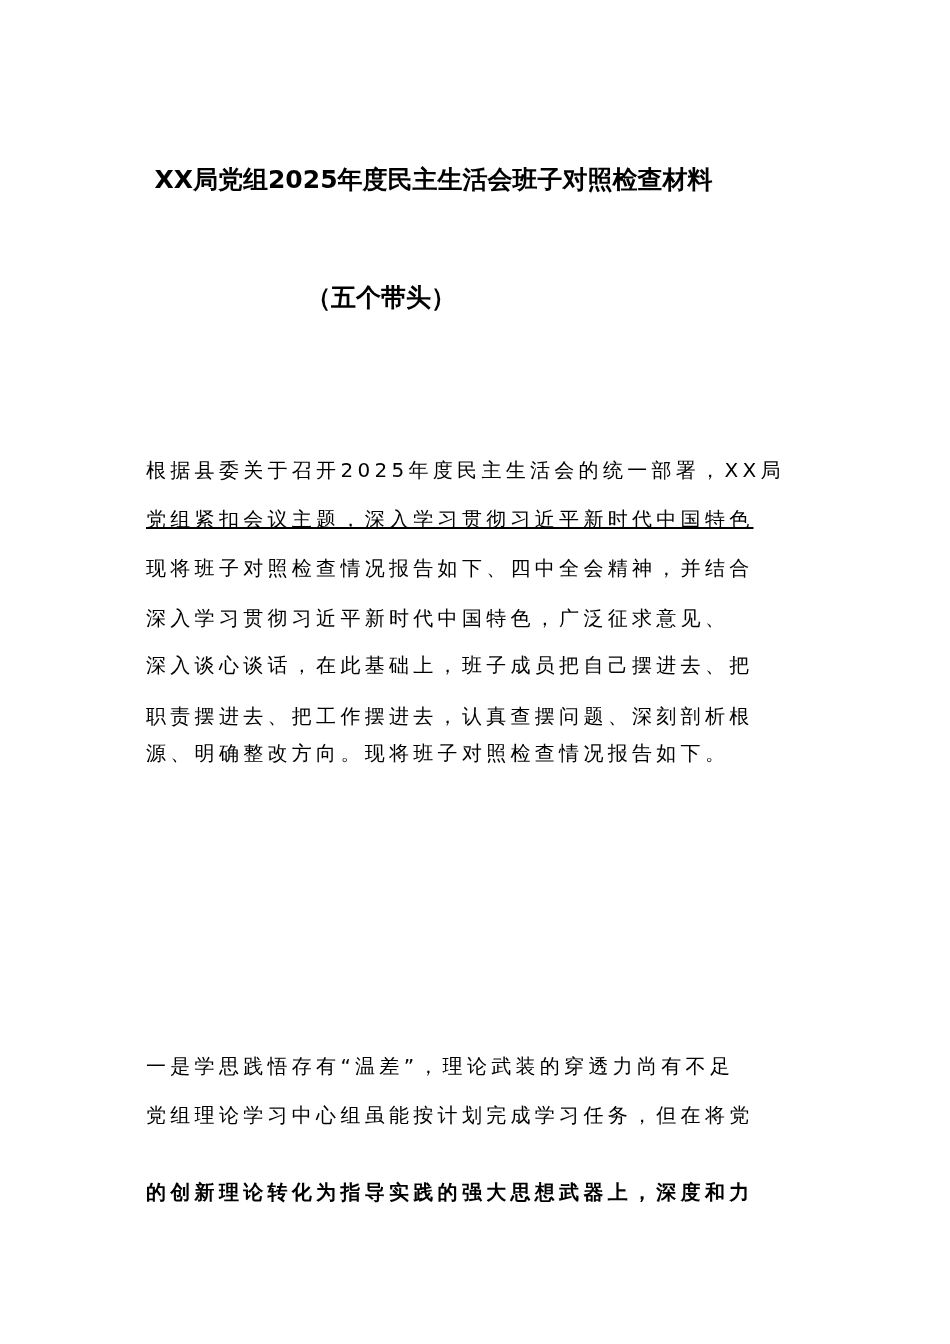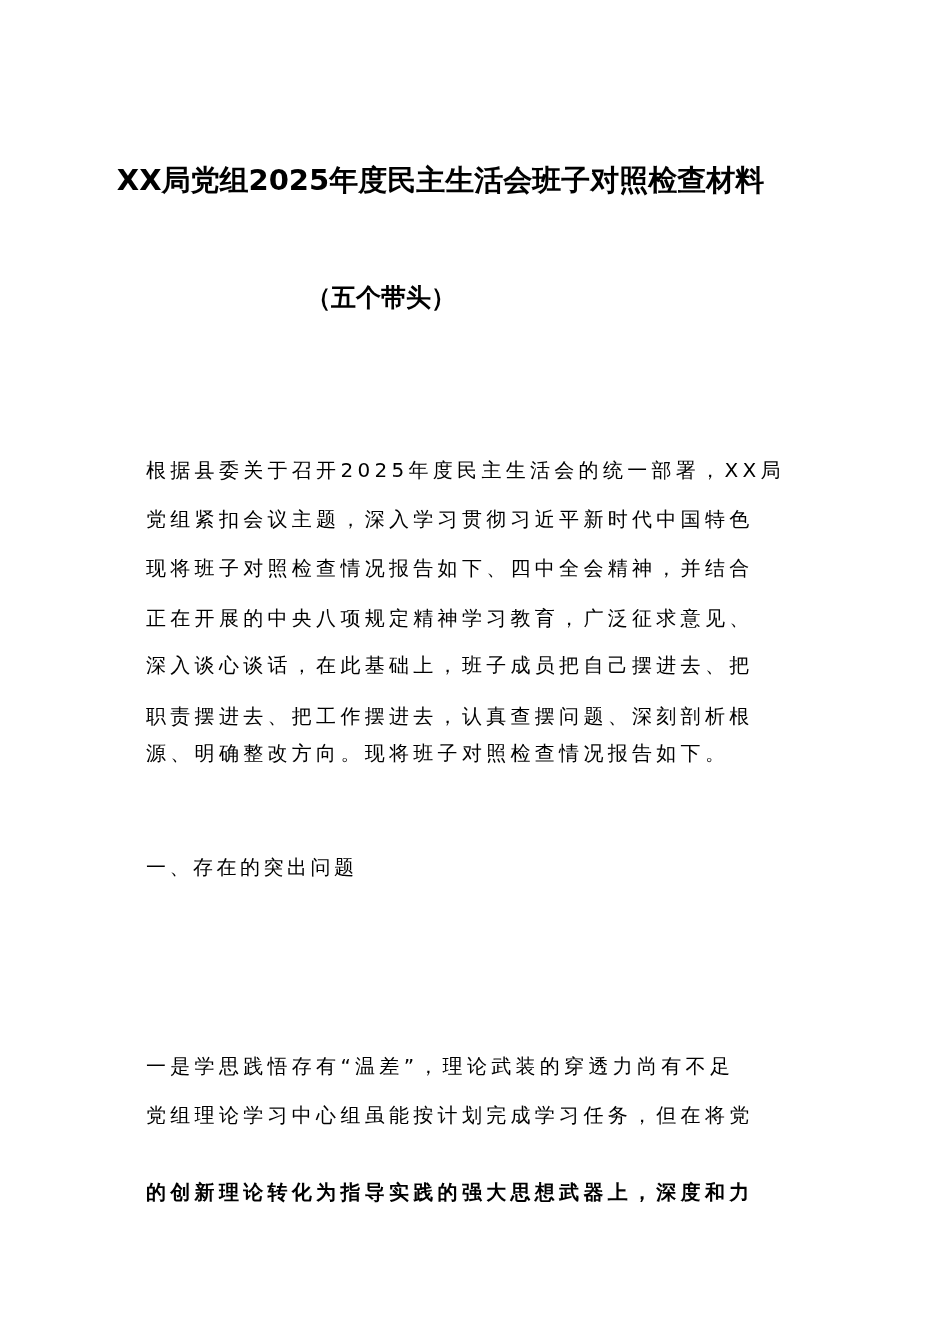--- a/index.html
+++ b/index.html
@@ -21,25 +21,24 @@
       width: 950px;
       height: 1344px;
       background: #ffffff;
     }
     .title {
       position: absolute;
       left: 0;
       width: 867px;
       top: 162px;
       text-align: center;
-      font-size: 29px;
+      font-size: 25px;
       font-weight: bold;
       line-height: 36px;
       letter-spacing: 0px;
-      padding-left: 7px;
     }
     .subtitle {
       position: absolute;
       left: 0;
       width: 762px;
       top: 280px;
       text-align: center;
       font-size: 25px;
       font-weight: bold;
       line-height: 36px;
@@ -64,29 +63,28 @@
 </head>
 <body>
 
 <div class="page">
 
   <div class="title">XX局党组2025年度民主生活会班子对照检查材料</div>
   <div class="subtitle">（五个带头）</div>
 
   <div>
     <div class="line" style="top:454px;">根据县委关于召开2025年度民主生活会的统一部署，XX局</div>
-    <div class="line" style="top:503px;">党组紧扣会议主题，深入学习贯彻习近平新时代中国特色</div>
+    <div class="line" style="top:503px;text-decoration:underline;">党组紧扣会议主题，深入学习贯彻习近平新时代中国特色</div>
     <div class="line" style="top:552px;">现将班子对照检查情况报告如下、四中全会精神，并结合</div>
-    <div class="line" style="top:602px;">正在开展的中央八项规定精神学习教育，广泛征求意见、</div>
+    <div class="line" style="top:602px;">深入学习贯彻习近平新时代中国特色，广泛征求意见、</div>
     <div class="line" style="top:649px;">深入谈心谈话，在此基础上，班子成员把自己摆进去、把</div>
     <div class="line" style="top:700px;">职责摆进去、把工作摆进去，认真查摆问题、深刻剖析根</div>
     <div class="line" style="top:737px;">源、明确整改方向。现将班子对照检查情况报告如下。</div>
   </div>
 
-  <div class="line heading" style="top:851px;">一、存在的突出问题</div>
 
 
   <div>
     <div class="line" style="top:1050px;">一是学思践悟存有“温差”，理论武装的穿透力尚有不足</div>
     <div class="line" style="top:1099px;">党组理论学习中心组虽能按计划完成学习任务，但在将党</div>
     <div class="line" style="top:1176px;font-weight:bold;">的创新理论转化为指导实践的强大思想武器上，深度和力</div>
   </div>
 
 </div>
 

